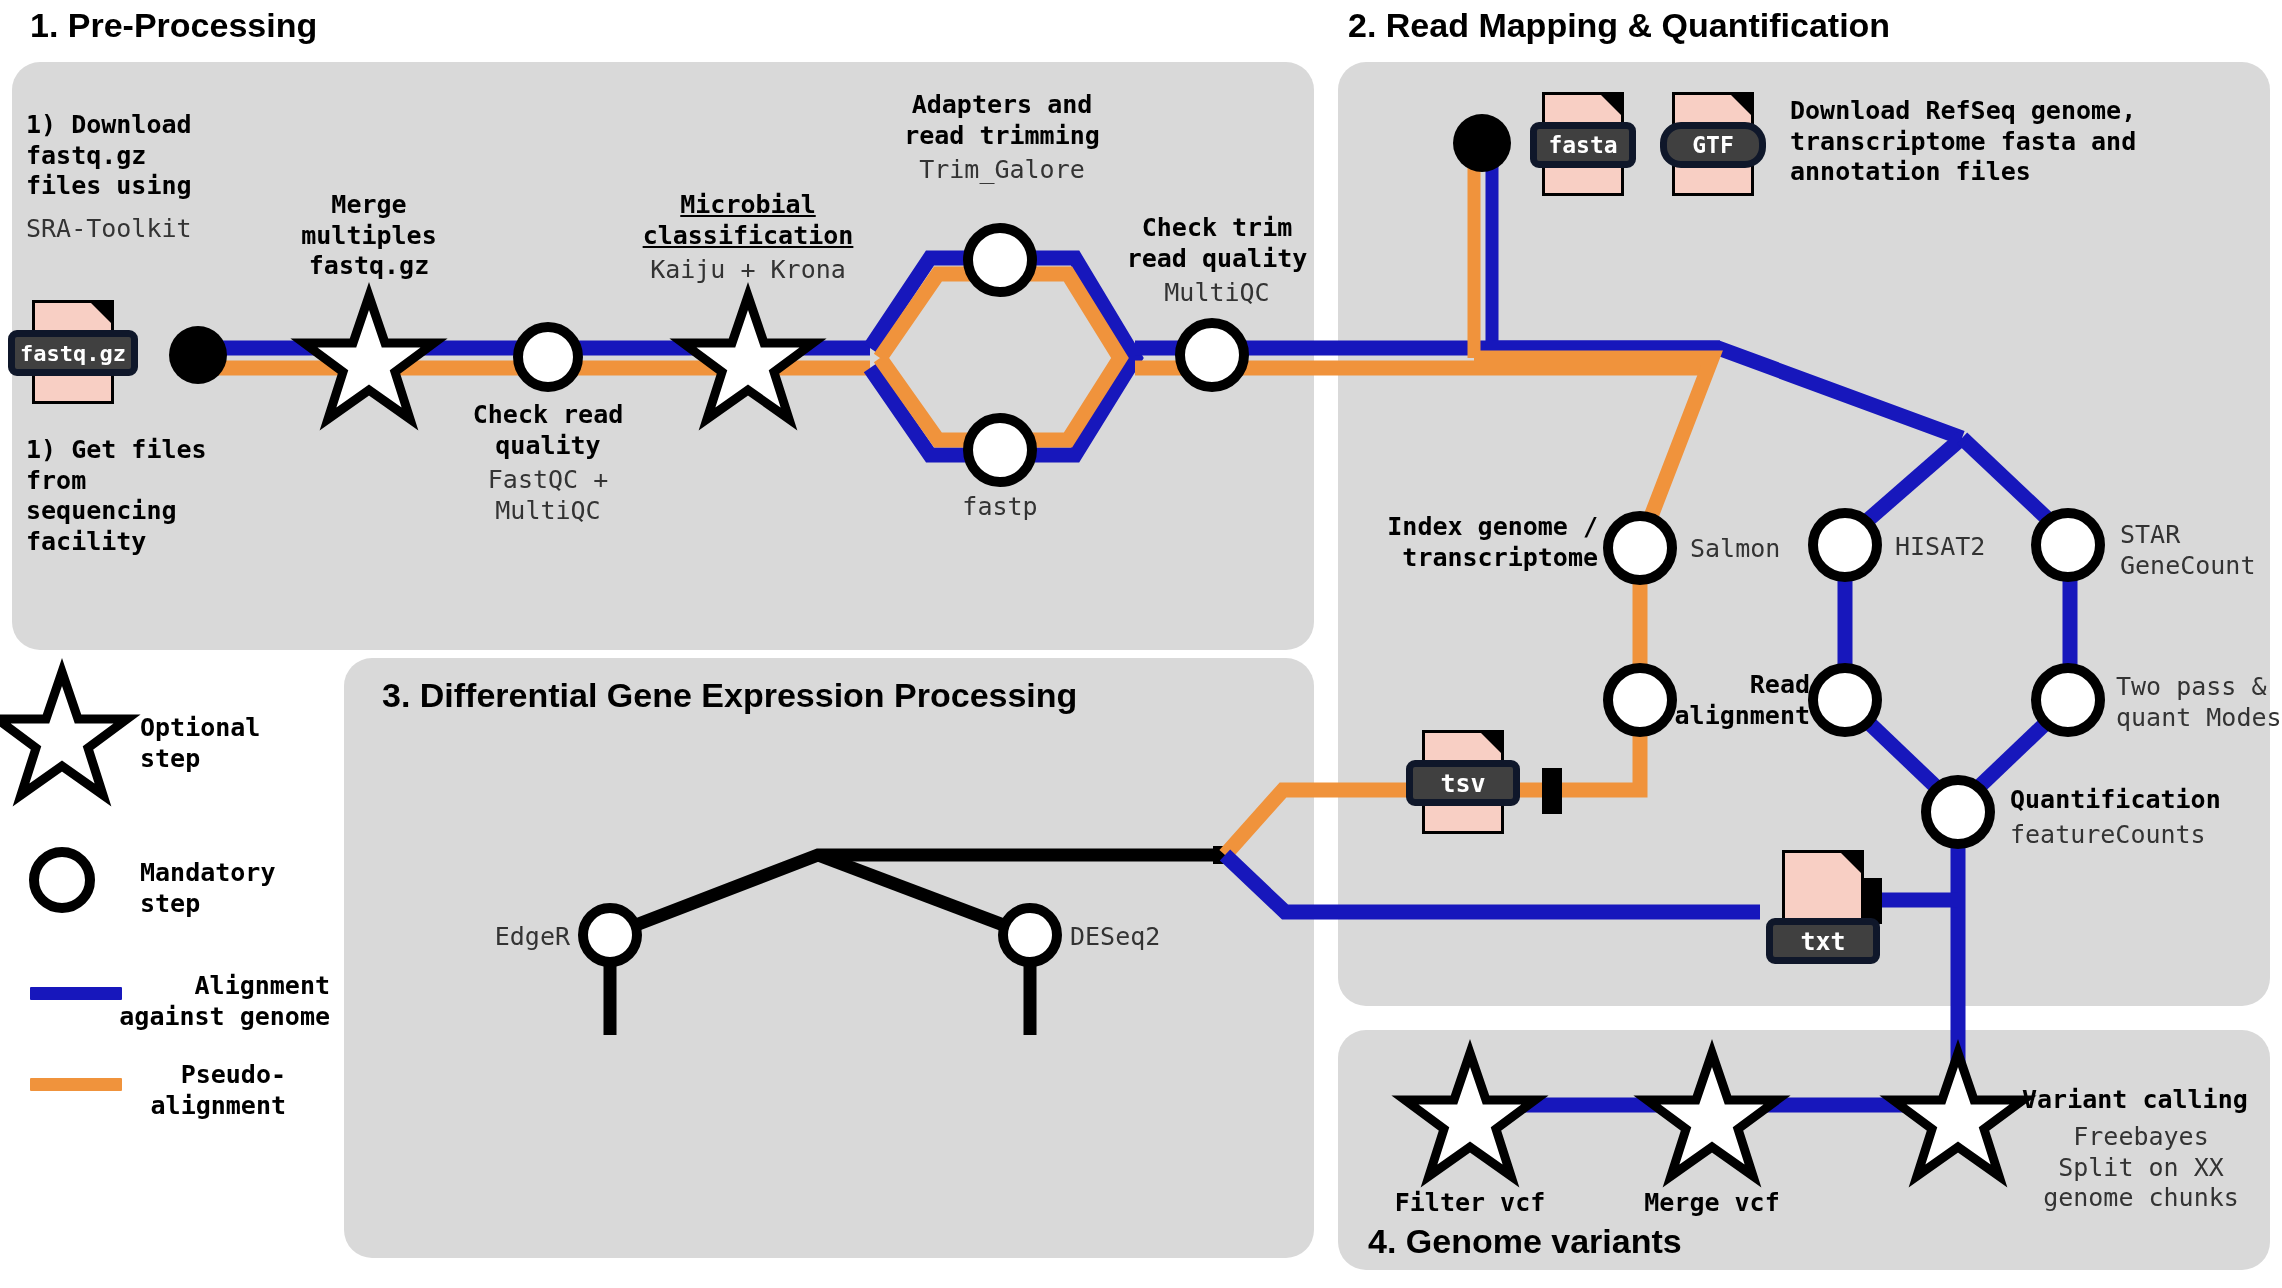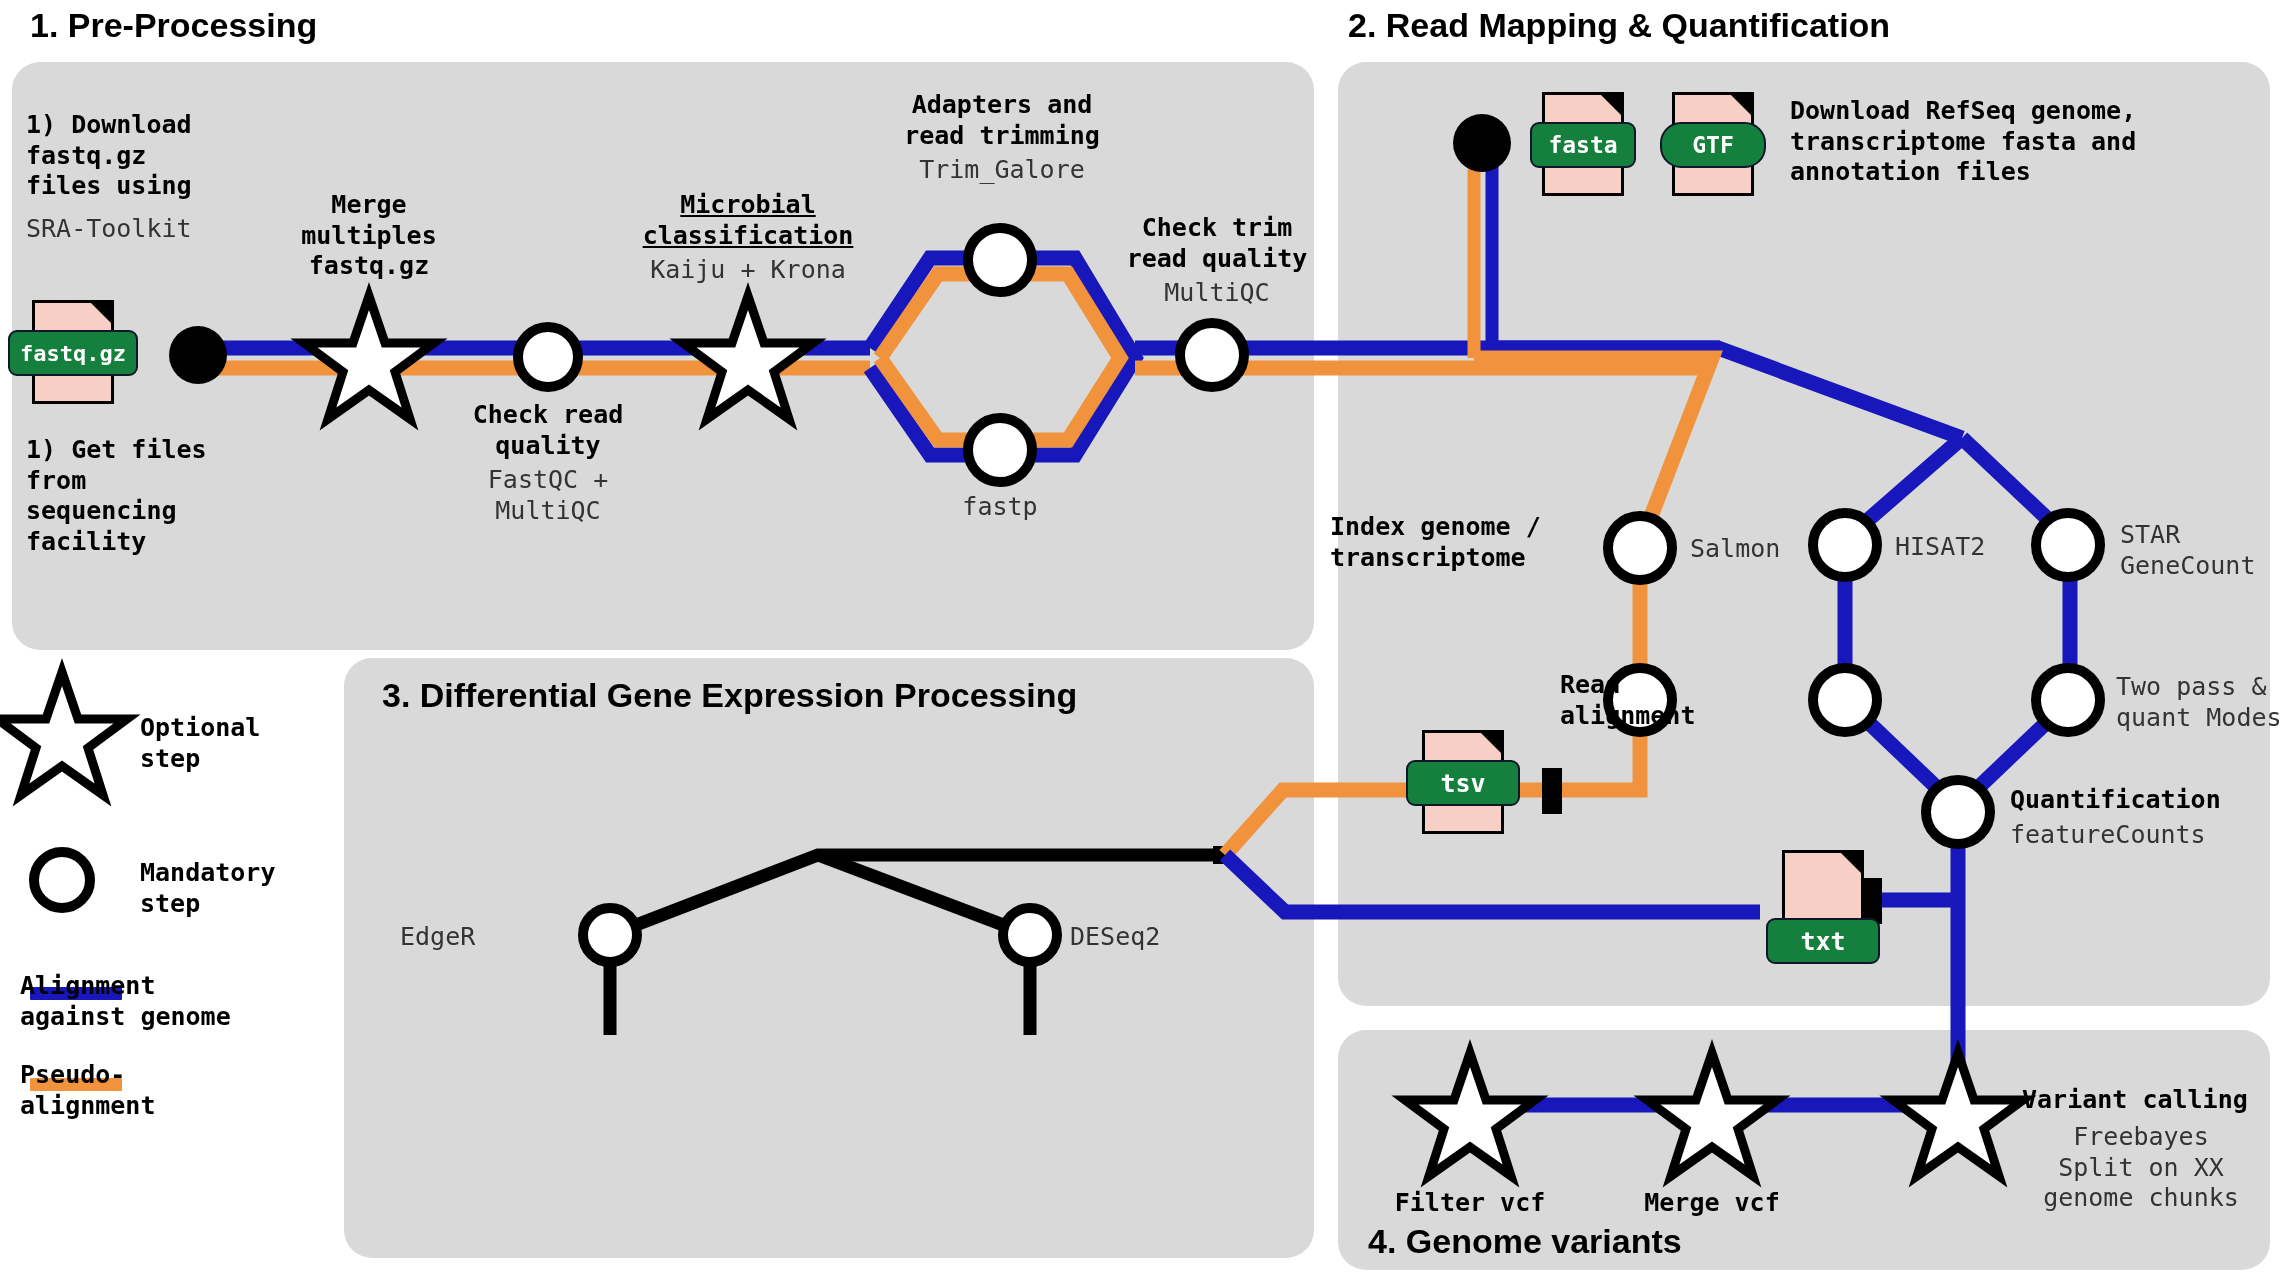--- a/index.html
+++ b/index.html
@@ -6,29 +6,29 @@
   body{width:2282px;height:1288px;position:relative;overflow:hidden;
        font-family:"DejaVu Sans Mono",monospace;}
   .panel{position:absolute;background:#d9d9d9;border-radius:28px;}
   .sect-title{position:absolute;font-family:"Liberation Sans",sans-serif;
               font-weight:bold;font-size:34px;color:#000;white-space:nowrap;}
   .lbl{position:absolute;font-family:"DejaVu Sans Mono",monospace;
        color:#000;line-height:1.22;white-space:pre;}
   .lbl.b{font-weight:bold;font-size:25px;}
   .lbl.t{font-weight:normal;font-size:25px;color:#333;}
   .lbl.c{text-align:center;}
-  .lbl.r{}
+  .lbl.r{text-align:right;}
   svg.lay{position:absolute;left:0;top:0;width:2282px;height:1288px;
           pointer-events:none;}
   .fileicon{position:absolute;}
   .fi-page{position:absolute;left:0;top:0;width:82px;height:104px;
            background:#f8cfc4;border:3px solid #000;box-sizing:border-box;}
   .fi-fold{position:absolute;right:0;top:0;width:0;height:0;
            border-left:26px solid transparent;border-top:26px solid #000;}
-  .fi-tag{position:absolute;background:#15803d;border:2px solid #0f172a;
+  .fi-tag{position:absolute;background:#404040;border:7px solid #0f172a;
           border-radius:9px;color:#fff;font-family:"DejaVu Sans Mono",monospace;
           font-weight:bold;display:flex;align-items:center;justify-content:center;
           box-sizing:border-box;}
   .legend-line{position:absolute;height:13px;border-radius:1px;}
 </style>
 </head>
 <body>
 
 <div class="panel" style="left:12px;top:62px;width:1302px;height:588px;"></div>
 <div class="panel" style="left:1338px;top:62px;width:932px;height:944px;"></div>

